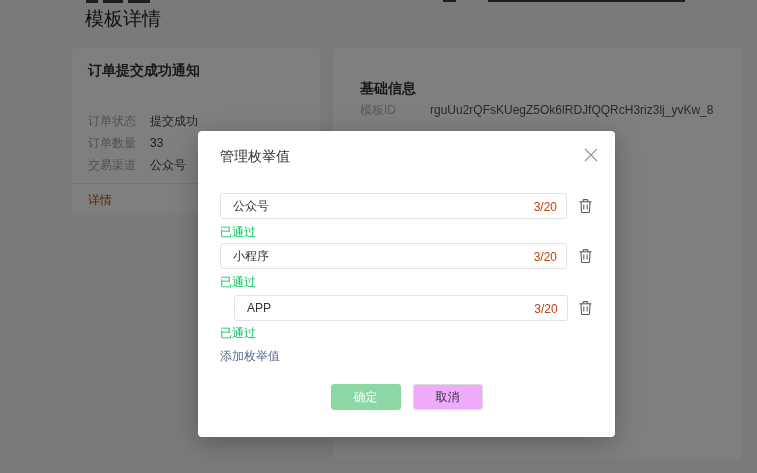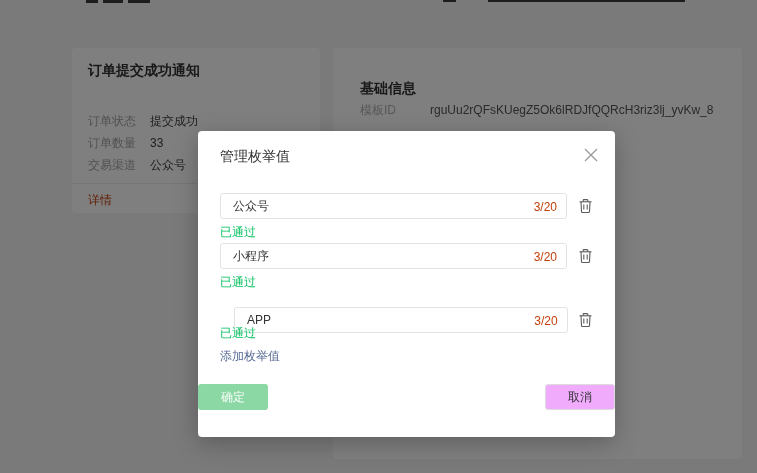--- a/index.html
+++ b/index.html
@@ -36,52 +36,53 @@
 
   .overlay { position:absolute; inset:0; background:rgba(0,0,0,0.5); }
 
   .modal { position:absolute; left:198px; top:131px; width:417px; height:306px;
            background:#fff; border-radius:4px; box-shadow:0 6px 24px rgba(0,0,0,.25); }
   .modal-title { position:absolute; left:22px; top:17px; font-size:14px; color:#333; }
   .modal-close { position:absolute; right:14px; top:14px; width:20px; height:20px;
                  background:none; border:none; cursor:pointer; padding:0; line-height:0; }
 
   .enum-row { position:absolute; left:22px; width:373px; display:flex; align-items:center; gap:10px; }
-  .row-0 { top:62px; } .row-1 { top:112px; } .row-2 { top:176px;padding-left:14px; }
+  .row-0 { top:62px; } .row-1 { top:112px; } .row-2 { top:164px;padding-left:14px; }
   .input-wrap { position:relative; width:347px; }
   .input-wrap input { width:100%; height:26px; border:1px solid #e3e3e3; border-radius:3px;
                       padding:0 40px 0 12px; font-size:12px; color:#333; outline:none;
                       font-family:"Liberation Sans","DejaVu Sans",sans-serif; }
   .counter { position:absolute; right:10px; top:7px; font-size:12px; color:#c2410c; }
   .trash-btn { width:16px; height:17px; background:none; border:none; cursor:pointer; padding:0; line-height:0; }
 
   .status { position:absolute; left:22px; font-size:12px; color:#07c160; }
   .status-0 { top:93px; } .status-1 { top:143px; } .status-2 { top:194px; }
 
   .add-link { position:absolute; left:22px; top:217px; font-size:12px; color:#576b95;
               text-decoration:none; cursor:pointer; }
 
   .modal-btns { position:absolute; left:0; top:253px; width:100%; display:flex;
-                justify-content:space-between; gap:12px; }
+                justify-content:center; gap:12px; }
   .modal-btns button { width:70px; height:26px; font-size:12px; border-radius:3px; cursor:pointer;
                        font-family:"Liberation Sans","DejaVu Sans",sans-serif; }
   .btn-confirm { background:#8cd8a4; color:rgba(255,255,255,.92); border:none; }
   .btn-cancel  { background:#f0abfc; color:#333; border:1px solid #dcdcdc; }
 </style>
 </head>
 <body>
 
 <div class="screen">
 
   <div class="frag frag-a"></div>
   <div class="frag frag-b"></div>
   <div class="frag frag-c"></div>
   <div class="frag frag-d"></div>
   <div class="frag frag-e"></div>
 
+  <h1 class="page-title">模板详情</h1>
 
   <div class="card card-left">
     <div class="card-title">订单提交成功通知</div>
     <div class="field" style="top:65px">
       <span class="flabel">订单状态</span><span class="fvalue">提交成功</span>
     </div>
     <div class="field" style="top:87px">
       <span class="flabel">订单数量</span><span class="fvalue">33</span>
     </div>
     <div class="field" style="top:109px">

